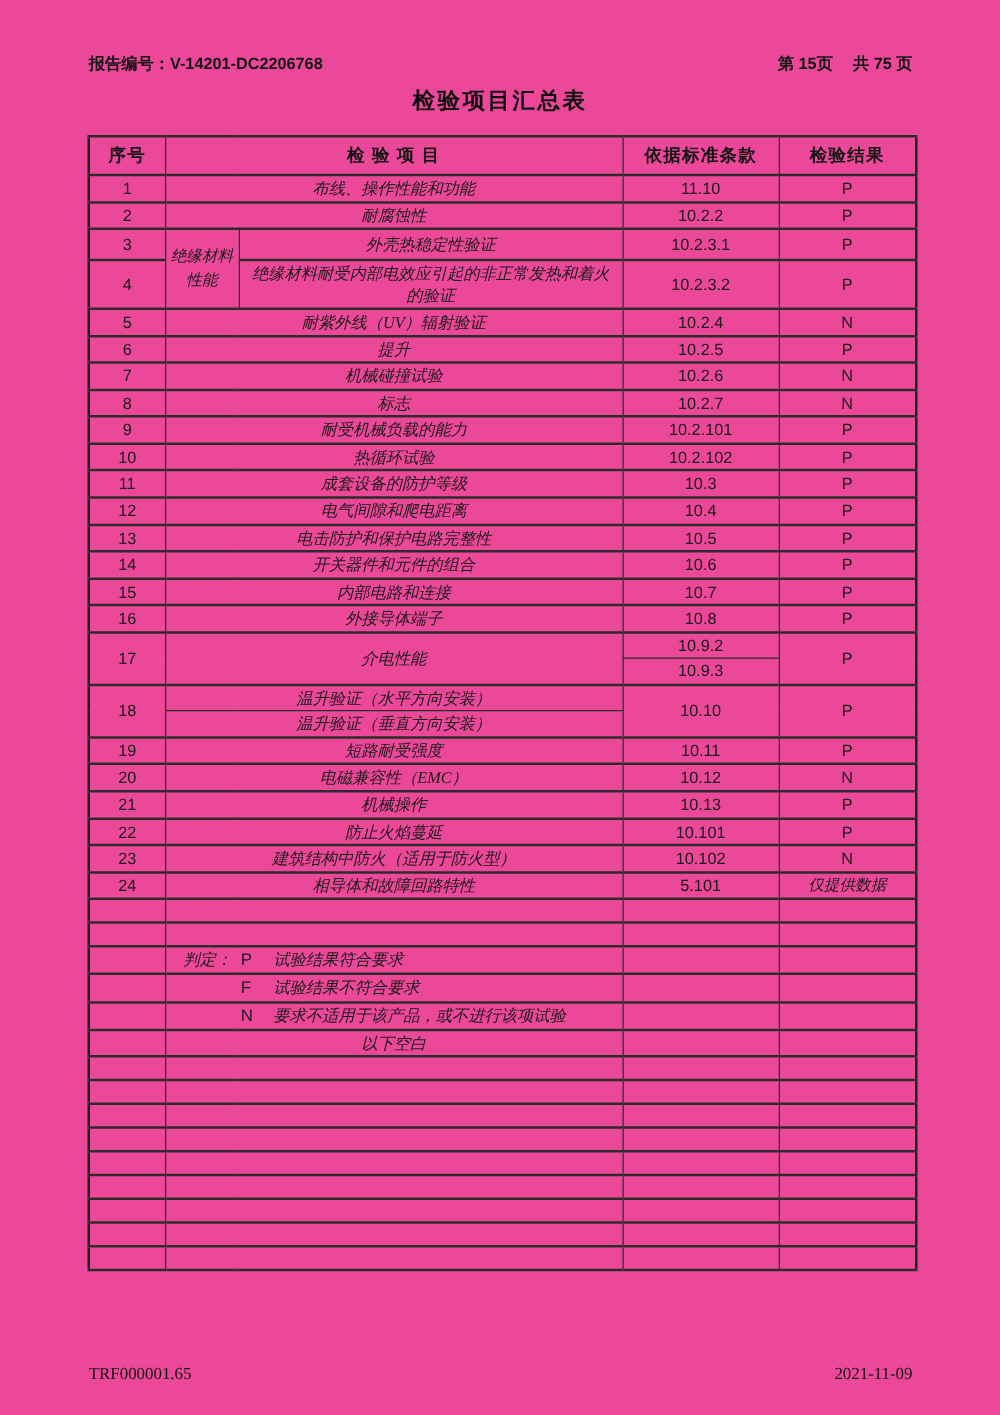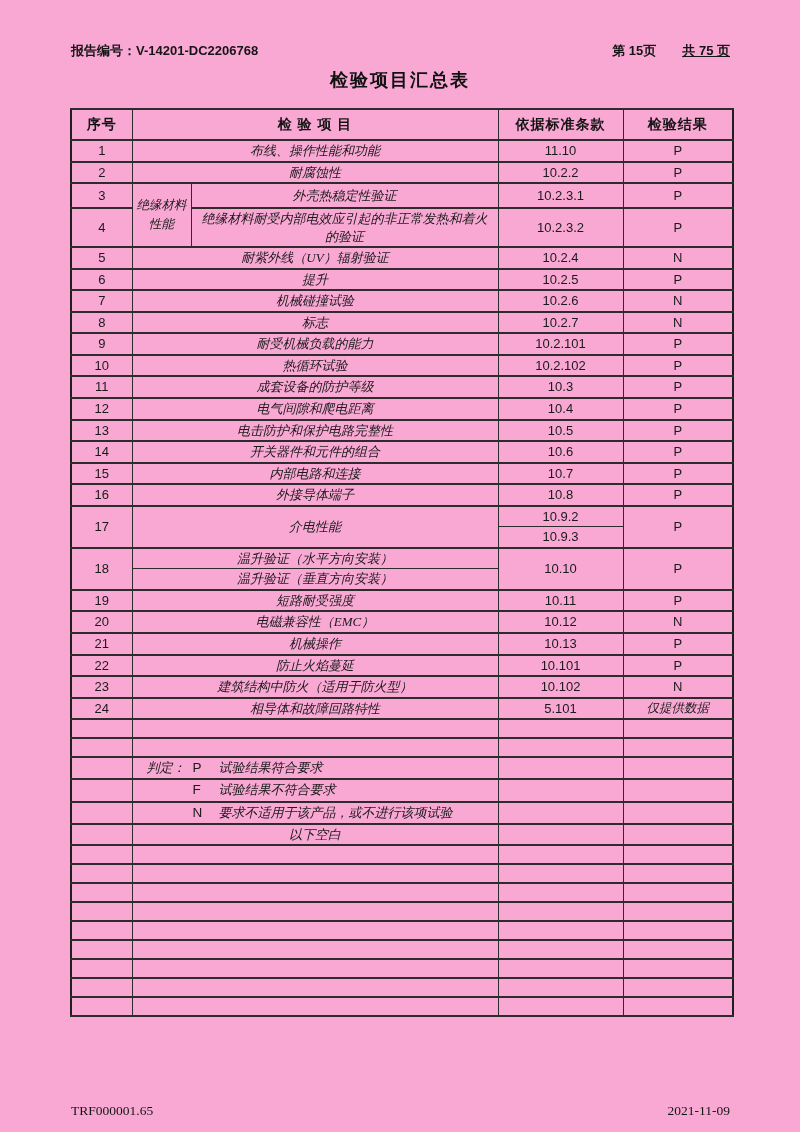--- a/index.html
+++ b/index.html
@@ -3,28 +3,28 @@
 <meta charset="utf-8">
 <style>
   * { box-sizing: border-box; }
   html,body { margin:0; padding:0; background:#ffffff; }
   body {
     width:800px; height:1132px;
     font-family:"Liberation Sans", sans-serif;
     color:#1a1a1a;
     position:relative;
   }
-  .page { position:relative; width:800px; height:1132px; background:#f9a8d4; }
+  .page { position:relative; width:800px; height:1132px; background:#ec4899; }
 
   .doc-header {
     position:absolute; top:42px; left:71px; width:659px;
     display:flex; justify-content:space-between; align-items:baseline;
     font-size:13px; font-weight:bold; color:#151515;
   }
-  .page-indicator span + span { margin-left:26px;text-decoration:underline; }
+  .page-indicator span + span { margin-left:16px; }
 
   .doc-title {
     position:absolute; top:68px; left:0; width:100%;
     margin:0; text-align:center;
     font-size:18px; font-weight:bold; letter-spacing:2px; color:#111;
   }
 
   table.summary {
     position:absolute; top:108px; left:70px;
     width:662px; border-collapse:collapse; table-layout:fixed;
@@ -54,21 +54,21 @@
   td.bt-thin { border-top-width:1px; }
   td.bb-thin { border-bottom-width:1px; }
 
   td.c-note { text-align:left; font-family:"Liberation Serif", serif; font-style:italic; font-size:13px; padding-left:14px; }
   .np { display:inline-block; width:46px; font-style:italic; }
   .nk { display:inline-block; width:26px; font-style:normal; font-family:"Liberation Sans", sans-serif; font-size:13.5px; }
 
   .doc-footer {
     position:absolute; top:1091px; left:71px; width:659px;
     display:flex; justify-content:space-between;
-    font-family:"Liberation Serif", serif; font-size:13.5px; color:#151515;margin-top:12px;
+    font-family:"Liberation Serif", serif; font-size:13.5px; color:#151515;
   }
 </style>
 </head>
 <body>
 
 <div class="page">
 
   <div class="doc-header">
     <div>
       <span>报告编号：</span><span>V-14201-DC2206768</span>

